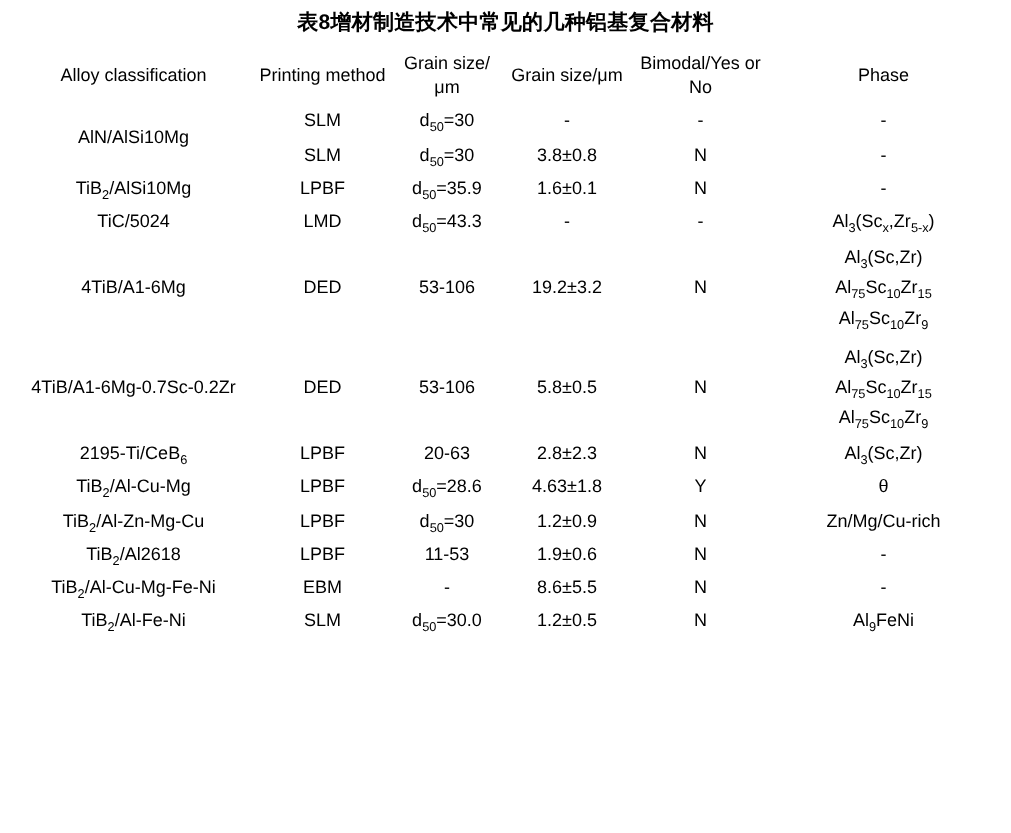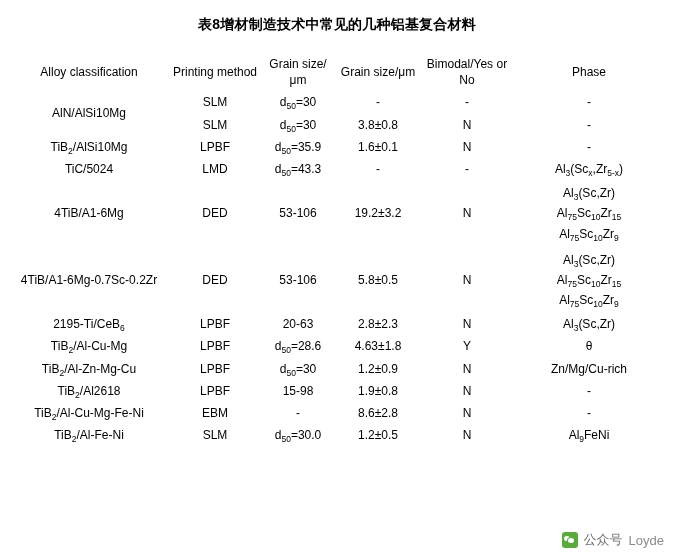--- a/index.html
+++ b/index.html
@@ -18,27 +18,27 @@
   .page {
     width: 674px;
     height: 555px;
     position: relative;
     box-sizing: border-box;
   }
   .title {
     text-align: center;
     font-size: 14px;
     font-weight: bold;
-    padding: 16px 0 7px 0;
+    padding: 6px 0 7px 0;
     letter-spacing: 0.2px;
   }
   table.tbl {
     border-collapse: collapse;
     width: 656px;
-    margin: 12px auto;
+    margin: 0 auto;
     table-layout: fixed;
   }
   table.tbl td, table.tbl th {
     border: none;
     text-align: center;
     vertical-align: middle;
     font-size: 12px;
     font-weight: normal;
     padding: 3px 2px;
     line-height: 1.35;
@@ -232,46 +232,41 @@
         <td>LPBF</td>
         <td>d<span class="sub">50</span>=30</td>
         <td>1.2±0.9</td>
         <td>N</td>
         <td>Zn/Mg/Cu-rich</td>
       </tr>
 
       <tr class="hline">
         <td class="cell-alloy">TiB<span class="sub">2</span>/Al2618</td>
         <td>LPBF</td>
-        <td>15-98</td>
-        <td>1.9±0.8</td>
+        <td>11-53</td>
+        <td>1.9±0.6</td>
         <td>N</td>
         <td>-</td>
       </tr>
 
       <tr class="hline">
         <td class="cell-alloy">TiB<span class="sub">2</span>/Al-Cu-Mg-Fe-Ni</td>
         <td>EBM</td>
         <td>-</td>
-        <td>8.6±2.8</td>
+        <td>8.6±5.5</td>
         <td>N</td>
         <td>-</td>
       </tr>
 
       <tr class="rule-bottom">
         <td class="cell-alloy">TiB<span class="sub">2</span>/Al-Fe-Ni</td>
         <td>SLM</td>
         <td>d<span class="sub">50</span>=30.0</td>
         <td>1.2±0.5</td>
         <td>N</td>
         <td>Al<span class="sub">9</span>FeNi</td>
       </tr>
 
     </tbody>
   </table>
 
-  <div class="wm">
-    <span class="wm-logo"></span>
-    <span class="wm-text">公众号</span>
-    <span class="wm-name">Loyde</span>
-  </div>
 
 </div>
 
 </body></html>

